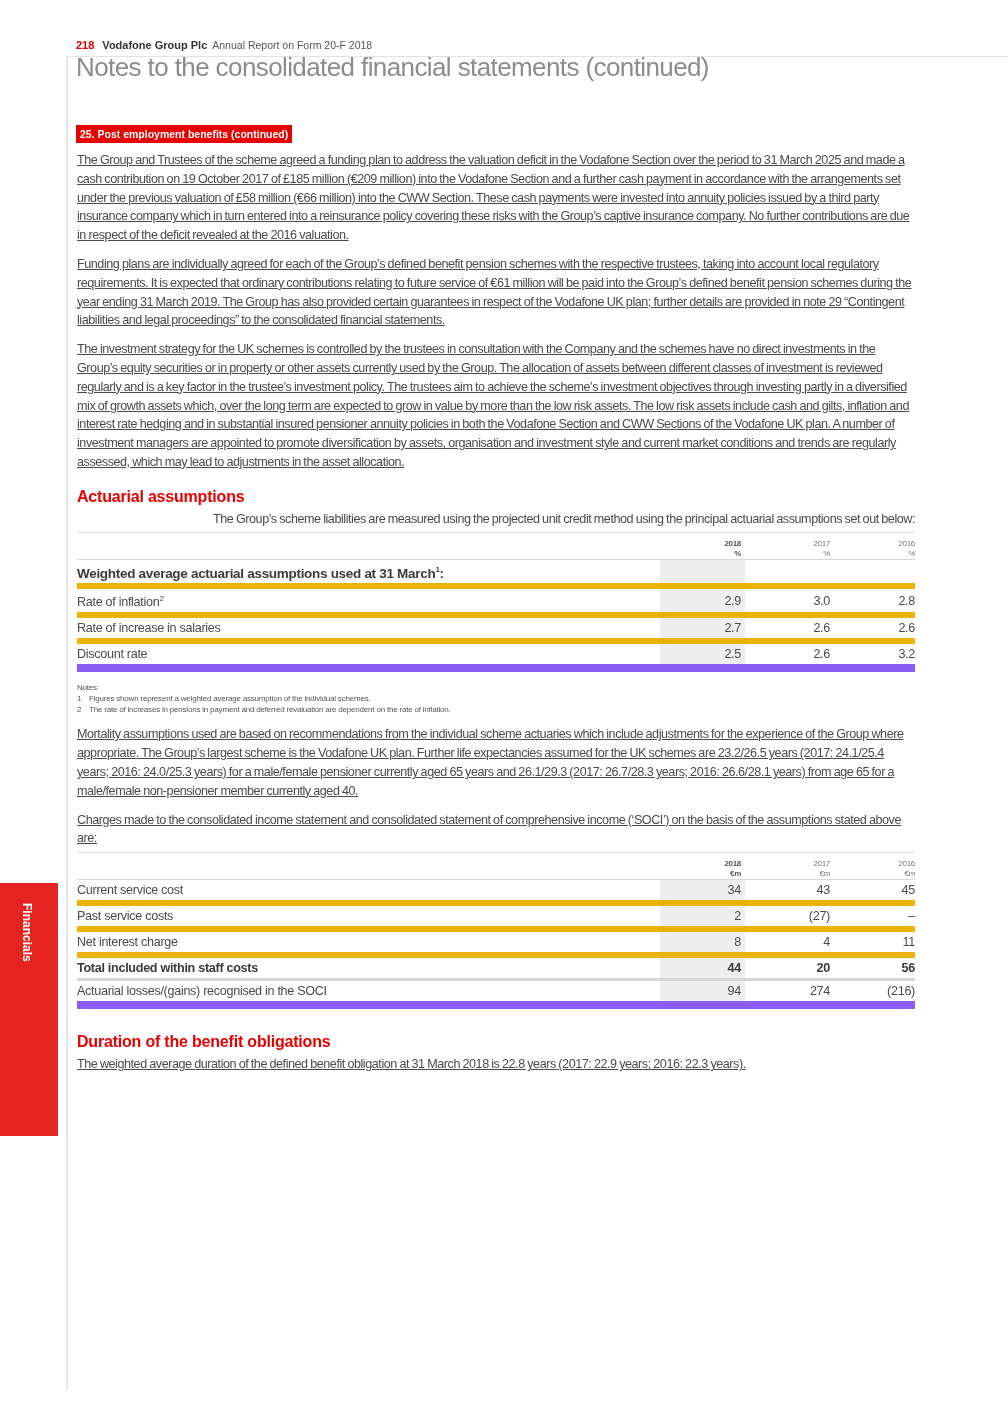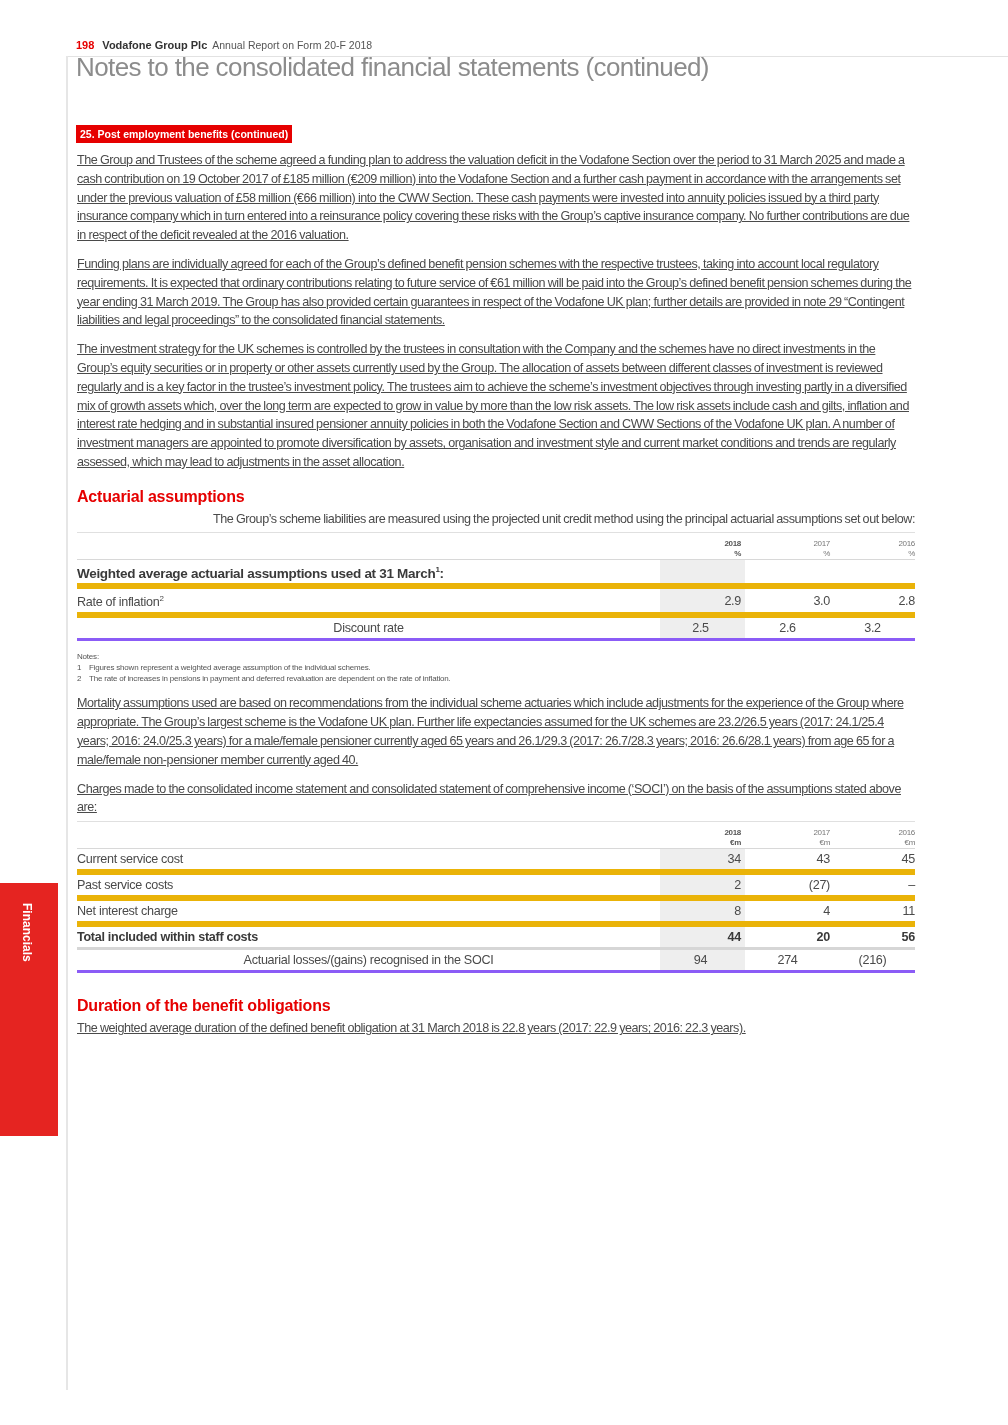--- a/index.html
+++ b/index.html
@@ -50,40 +50,40 @@
     padding: 0; height: 20px; line-height: 20px; border-bottom: 6px solid #eab308;
   }
   table.fin .hdr td { height: 26px; line-height: 10px; vertical-align: bottom; font-size: 8px; border-bottom: 1px solid #d8d8d8; border-top: 1px solid #e0e0e0; padding-bottom: 0; }
   table.fin .hdr .yr-2018 { font-weight: bold; color: #555; }
   table.fin .hdr .yr { color: #777; }
   table.fin td.lbl { text-align: left; }
   table.fin td.num { text-align: right; width: 85px; }
   table.fin td.c2018 { background: #eeeeee; width: 85px; }
   table.fin td.c2018 span { padding-right: 4px; }
   table.fin tr.bold td { font-weight: bold; color: #3a3a3a; }
-  table.fin tr.lastrow td { border-bottom: 3px solid #8b5cf6; text-align: center; }
+  table.fin tr.lastrow td { border-bottom: 8px solid #8b5cf6; }
   table.fin tr.totalrow td { border-bottom: 3px solid #d6d6d6; }
   .notes { margin: 10px 0 10px 0; font-size: 8px; line-height: 11px; color: #555; letter-spacing: -0.2px; }
   .notes .n { display: inline-block; width: 12px; }
   .side-tab {
     position: absolute; left: 0; top: 883px; width: 58px; height: 253px;
     background: #e52421;
   }
   .side-tab span {
     position: absolute; left: 20px; top: 20px; color: #fff; font-weight: bold;
     font-size: 12px; writing-mode: vertical-rl; white-space: nowrap;
   }
 </style>
 </head>
 <body>
 
 <div class="page-rule-left"></div>
 
 <div class="header-line">
-  <span class="pg">198</span><span class="co">Vodafone Group Plc</span><span class="rep">Annual Report on Form 20-F 2018</span>
+  <span class="pg">218</span><span class="co">Vodafone Group Plc</span><span class="rep">Annual Report on Form 20-F 2018</span>
 </div>
 <div class="header-sep"></div>
 
 <h1 class="page-title">Notes to the consolidated financial statements (continued)</h1>
 
 <div class="section-tag">25. Post employment benefits (continued)</div>
 
 <div class="side-tab">
   <span>Financials</span>
 </div>
@@ -108,20 +108,26 @@
       <td class="lbl" style="font-size:13.5px"><span>Weighted average actuarial assumptions used at 31 March</span><sup style="font-size:8px">1</sup><span>:</span></td>
       <td class="num c2018"></td>
       <td class="num"></td>
       <td class="num"></td>
     </tr>
     <tr>
       <td class="lbl"><span>Rate of inflation</span><sup style="font-size:8px">2</sup></td>
       <td class="num c2018"><span>2.9</span></td>
       <td class="num">3.0</td>
       <td class="num">2.8</td>
+    </tr>
+    <tr>
+      <td class="lbl">Rate of increase in salaries</td>
+      <td class="num c2018"><span>2.7</span></td>
+      <td class="num">2.6</td>
+      <td class="num">2.6</td>
     </tr>
     <tr class="lastrow">
       <td class="lbl">Discount rate</td>
       <td class="num c2018"><span>2.5</span></td>
       <td class="num">2.6</td>
       <td class="num">3.2</td>
     </tr>
   </tbody>
     </table>
 

